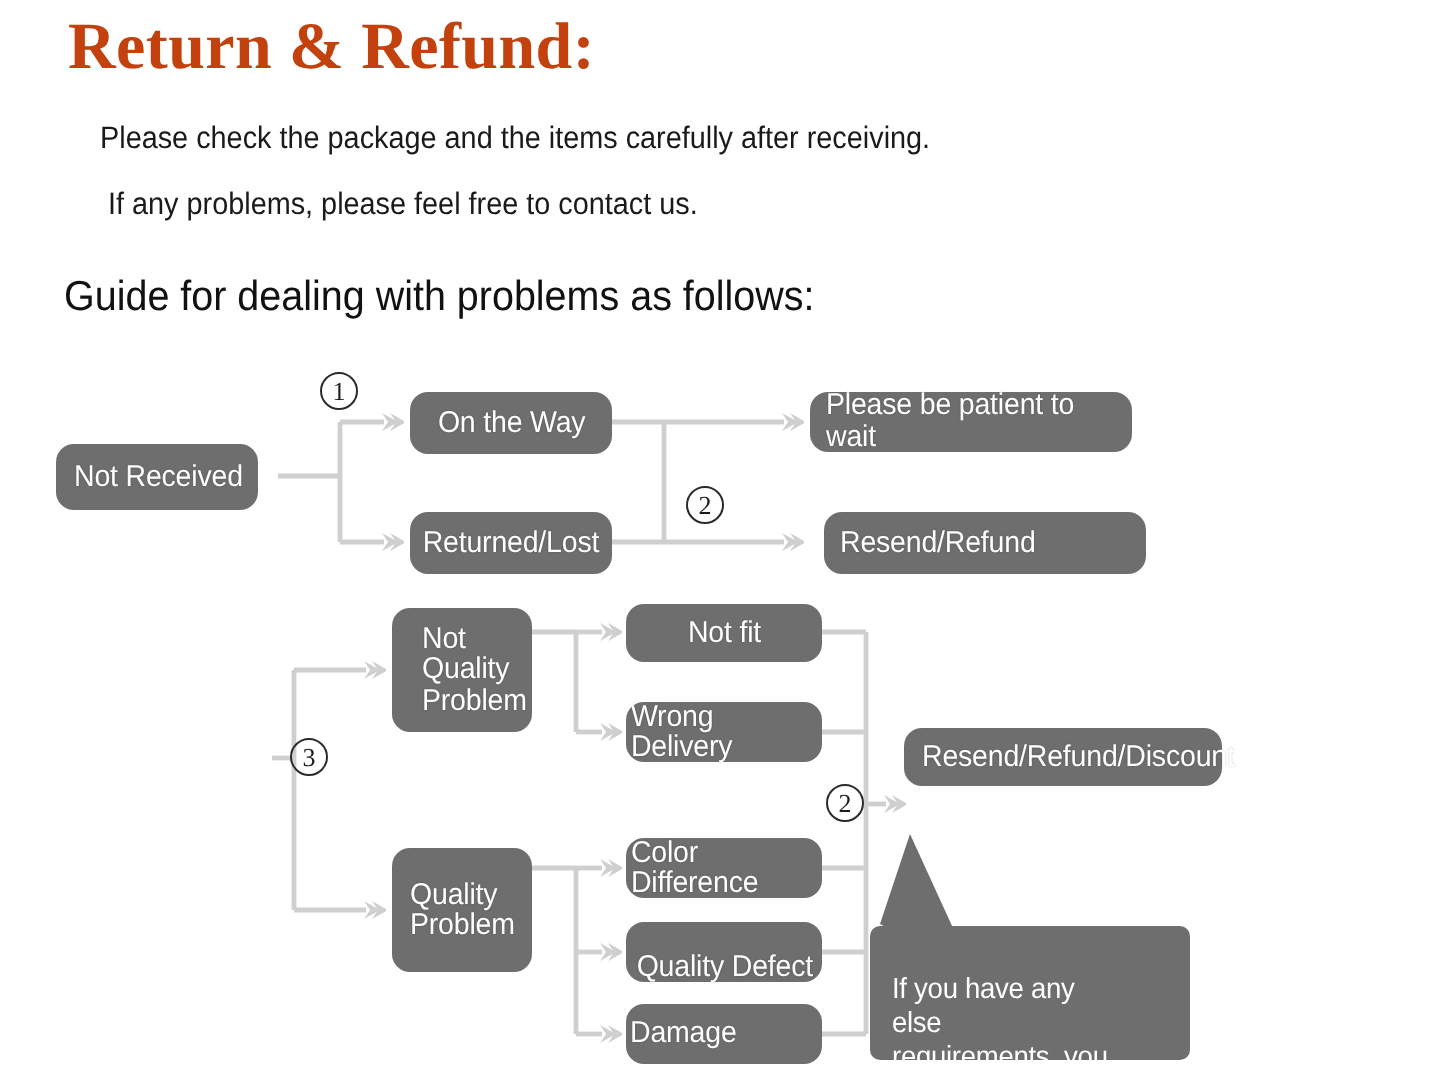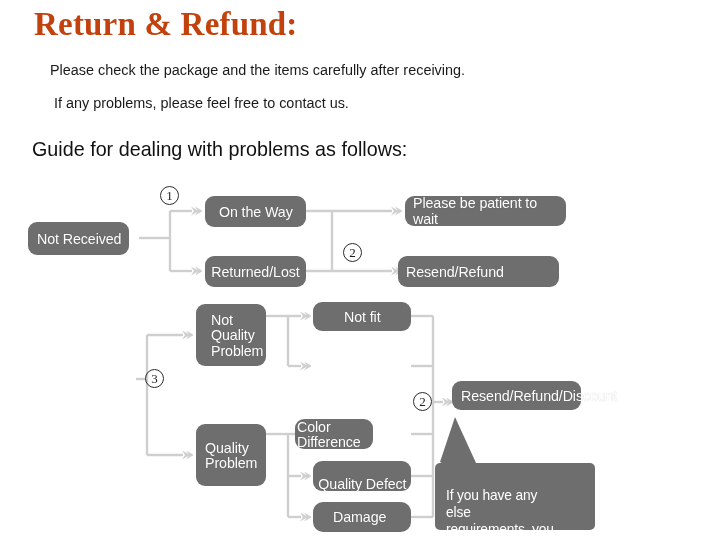--- a/index.html
+++ b/index.html
@@ -160,54 +160,57 @@
     </div>
 
     <div class="node center" style="left:205px;top:256px;width:101px;height:31px;">
       <span>Returned/Lost</span>
     </div>
 
     <div class="node" style="left:405px;top:196px;width:161px;height:30px;padding-left:8px;align-items:flex-end;">
       <span>Please be patient to wait</span>
     </div>
 
-    <div class="node" style="left:398px;top:256px;width:161px;height:31px;padding-left:8px;">
+    <div class="node" style="left:412px;top:256px;width:161px;height:31px;padding-left:8px;">
       <span>Resend/Refund</span>
     </div>
 
 
     <div class="node" style="left:196px;top:304px;width:70px;height:62px;padding-left:9px;justify-content:flex-end;">
       <span>Not
 Quality
 Problem</span>
     </div>
 
     <div class="node" style="left:196px;top:424px;width:70px;height:62px;padding-left:9px;">
       <span>Quality
 Problem</span>
     </div>
 
     <div class="node center" style="left:313px;top:302px;width:98px;height:29px;text-align:right;">
       <span>Not fit</span>
     </div>
 
-
-    <div class="node center" style="left:295px;top:419px;width:78px;height:30px;justify-content:center;">
+    <div class="node center" style="left:313px;top:351px;width:98px;height:30px;">
+      <span>Wrong Delivery</span>
+    </div>
+
+    <div class="node center" style="left:313px;top:419px;width:98px;height:30px;justify-content:center;">
       <span>Color Difference</span>
     </div>
 
     <div class="node center" style="left:313px;top:461px;width:98px;height:30px;align-items:flex-end;">
       <span>Quality Defect</span>
     </div>
 
-    <div class="node" style="left:313px;top:502px;width:98px;height:30px;padding-left:20px;border-radius:10px;">
+    <div class="node" style="left:313px;top:502px;width:98px;height:30px;padding-left:2px;">
       <span>Damage</span>
     </div>
 
-    <div class="node" style="left:452px;top:381px;width:129px;height:29px;padding-left:9px;">
+    <div class="node" style="left:452px;top:364px;width:159px;height:29px;padding-left:9px;">
       <span>Resend/Refund/Discount</span>
     </div>
 
     <svg width="716" height="536" style="pointer-events:none;">
       <path d="M455,417 L487,487 L440,462 Z" fill="#6e6e6e"></path>
     </svg>
 
     <div class="bubble" style="left:435px;top:463px;width:160px;height:67px;">
       <span>If you have any else
 requirements, you could

